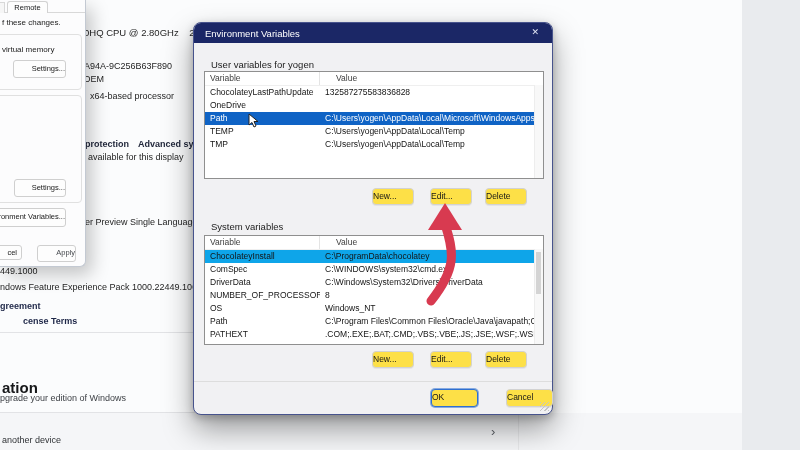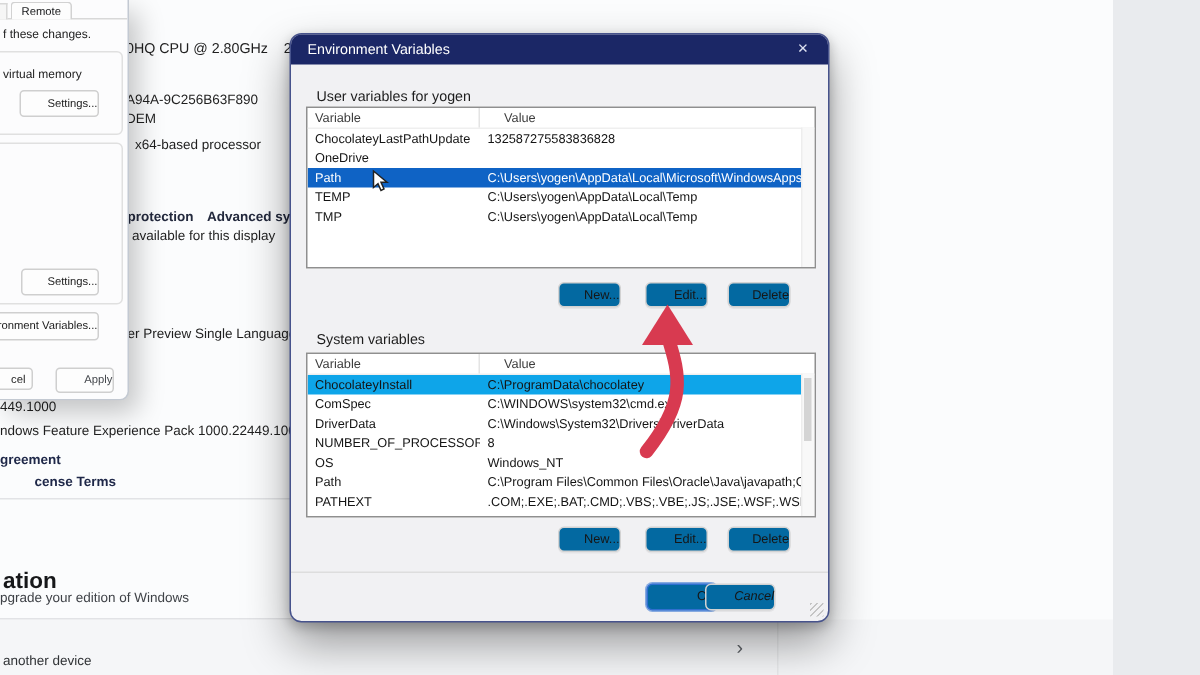--- a/index.html
+++ b/index.html
@@ -83,28 +83,28 @@
   .lv-rows { position:absolute; left:0; top:14px; right:8px; bottom:0; overflow:hidden; }
   .lv-row { display:flex; height:13px; line-height:13px; font-size:8.5px; color:#141414; white-space:pre; }
   .lv-row .c1 { width:115px; flex:none; padding-left:5px; overflow:hidden; box-sizing:border-box; }
   .lv-row .c2 { flex:1; padding-left:5px; overflow:hidden; }
   .lv-row.sel { background:var(--selection,#0f63c5); color:#fff; }
   .lv-row.hl  { background:#0ea5e9;justify-content:space-between; }
   .lv-scroll { position:absolute; right:0; top:13px; bottom:0; width:8px;
                background:#f8f8f8; border-left:1px solid #ededed; }
   .lv-scroll .thumb { position:absolute; left:1px; top:3px; width:5px; height:42px; background:#d4d4d4; }
 
-  .btn { position:absolute; height:17px; background:#0369a1; border:1px solid #d2d2d2;
-         border-radius:4px; font-size:8.5px; color:#161616; text-align:right; line-height:15px;
+  .btn { position:absolute; height:17px; background:#fde047; border:1px solid #d2d2d2;
+         border-radius:4px; font-size:8.5px; color:#161616; text-align:left; line-height:15px;
          box-sizing:border-box; box-shadow:0 1px 0 rgba(0,0,0,.05); }
   .row-u { top:165px; } .row-s { top:328px; }
   .b-new { left:178px; width:42px; } .b-edit { left:236px; width:42px; } .b-del { left:291px; width:42px; }
   .b-ok { left:237px; top:366px; width:47px; height:18px; border:1px solid var(--accent,#2f6fd0);
           box-shadow:0 0 0 1px rgba(47,111,208,.55); }
-  .b-cancel { left:276px; top:366px; width:47px; height:18px;font-style:italic; }
+  .b-cancel { left:312px; top:366px; width:47px; height:18px; }
   .dlg-divider { position:absolute; left:0; top:358px; width:358px; height:1px; background:#dddddd; }
   .grip { position:absolute; right:3px; bottom:3px; width:9px; height:9px;
           background:repeating-linear-gradient(135deg,#c4c4c4 0 1px,transparent 1px 3px); }
 
   
   .red-arrow { position:absolute; left:0; top:0; z-index:5; pointer-events:none; }
   .cursor { position:absolute; left:248px; top:113px; z-index:6; pointer-events:none; }
 </style>
 </head>
 <body>

